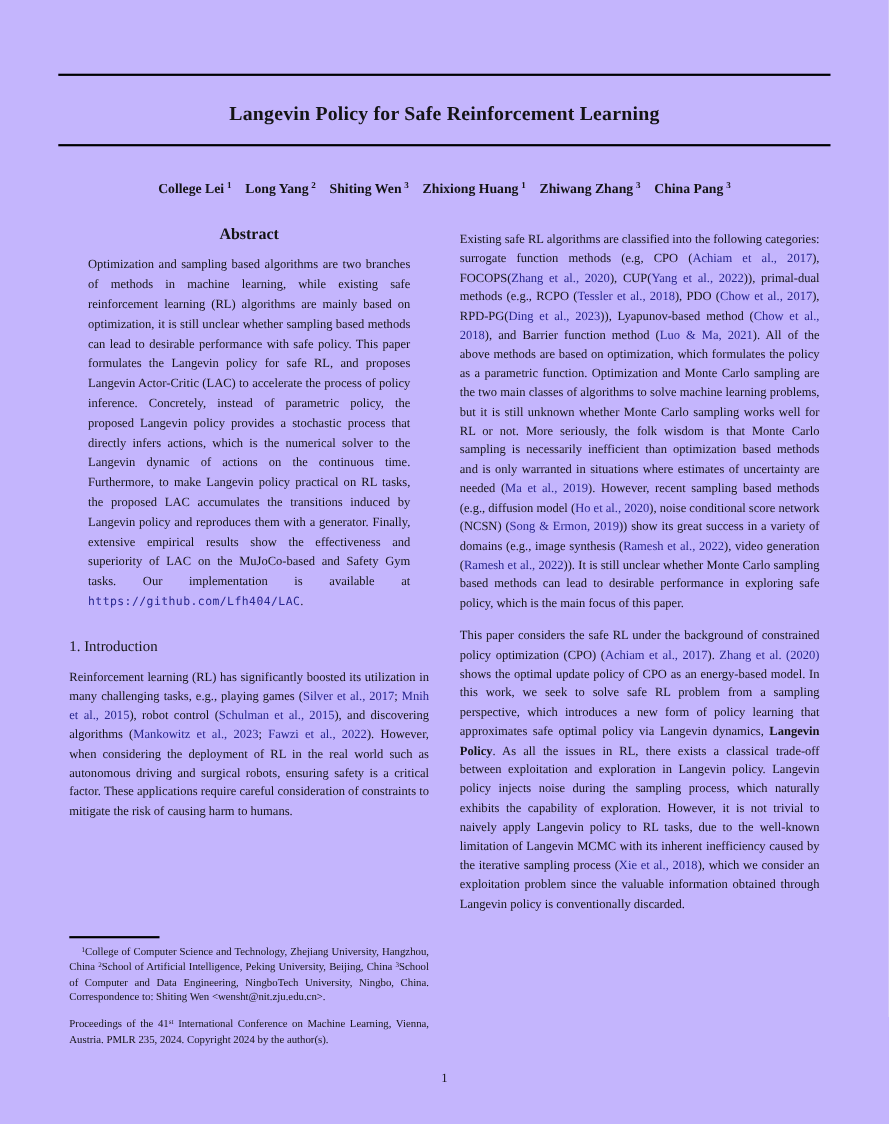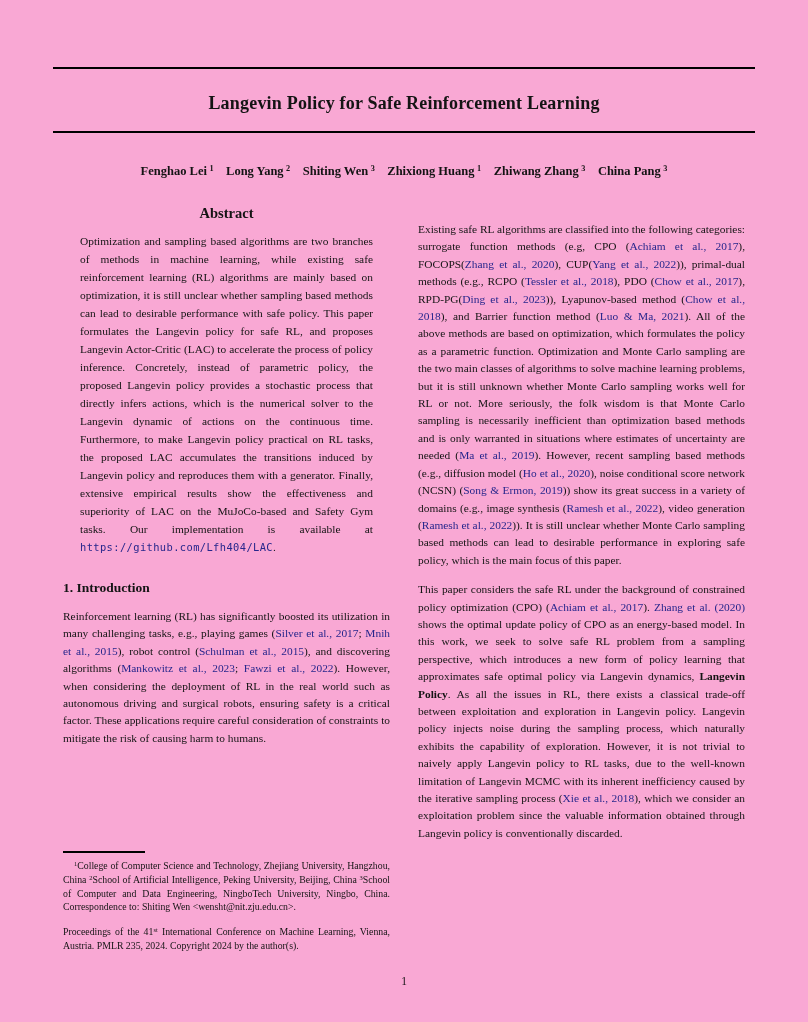--- a/index.html
+++ b/index.html
@@ -1,21 +1,21 @@
 <!DOCTYPE html>
 <html><head>
 <meta charset="utf-8">
 <style>
   html, body { margin: 0; padding: 0; background: #e8e8e8; }
   .page {
     position: relative;
     width: 808px;
     height: 1022px;
     margin: 0 auto;
-    background: #f9a8d4;
+    background: #c4b5fd;
     font-family: "Liberation Serif", serif;
     color: #141414;
     overflow: hidden;
   }
   .rule { position: absolute; left: 53px; width: 702px; background: #000; }
   .rule-top { top: 67px; height: 2px; }
   .rule-mid { top: 131px; height: 2px; }
   .title {
     position: absolute; top: 93px; left: 0; width: 100%;
     text-align: center; font-size: 18px; font-weight: bold;
@@ -32,29 +32,29 @@
   .col { width: 327px; }
   .abstract-heading {
     text-align: center; font-size: 14.5px; font-weight: bold;
     margin: 10px 0 0 0;
   }
   .abstract-body {
     margin: 10px 17px 0 17px;
     font-size: 11.4px; line-height: 18px; text-align: justify;
   }
   .section-heading {
-    font-size: 13.5px; font-weight: bold;
+    font-size: 13.5px; font-weight: normal;
     margin: 24px 0 12px 0;
   }
   .para {
     font-size: 11.4px; line-height: 17.4px; text-align: justify;
     margin: 10px 0 0 0;
   }
   .para.first { margin-top: 12px; }
-  .rcol .para:first-child { margin-top: 26px; }
+  .rcol .para:first-child { margin-top: 15px; }
   .cite { color: #26268c; }
   .bold { font-weight: bold; }
   .italic { }
   .sup { font-size: 66%; position: relative; top: -0.45em; }
   .mono-link {
     color: #26268c; font-family: "DejaVu Sans Mono", monospace;
     font-size: 10.4px; letter-spacing: 0.4px; text-decoration: none;
   }
   .footnote-block {
     position: absolute; left: 63px; top: 851px; width: 327px;
@@ -73,21 +73,21 @@
 </style>
 </head>
 <body>
 
 <div class="page">
 
   <div class="rule rule-top"></div>
   <div class="title">Langevin Policy for Safe Reinforcement Learning</div>
   <div class="rule rule-mid"></div>
 
-  <div class="authors"><span>Fenghao Lei </span><span class="sup">1</span><span>  Long Yang </span><span class="sup">2</span><span>  Shiting Wen </span><span class="sup">3</span><span>  Zhixiong Huang </span><span class="sup">1</span><span>  Zhiwang Zhang </span><span class="sup">3</span><span>  China Pang </span><span class="sup">3</span></div>
+  <div class="authors"><span>College Lei </span><span class="sup">1</span><span>  Long Yang </span><span class="sup">2</span><span>  Shiting Wen </span><span class="sup">3</span><span>  Zhixiong Huang </span><span class="sup">1</span><span>  Zhiwang Zhang </span><span class="sup">3</span><span>  China Pang </span><span class="sup">3</span></div>
 
   <div class="columns">
 
     <div class="col">
       <div class="abstract-heading">Abstract</div>
       <p class="abstract-body"><span>Optimization and sampling based algorithms are two branches of methods in machine learning, while existing safe reinforcement learning (RL) algorithms are mainly based on optimization, it is still unclear whether sampling based methods can lead to desirable performance with safe policy. This paper formulates the Langevin policy for safe RL, and proposes Langevin Actor-Critic (LAC) to accelerate the process of policy inference. Concretely, instead of parametric policy, the proposed Langevin policy provides a stochastic process that directly infers actions, which is the numerical solver to the Langevin dynamic of actions on the continuous time. Furthermore, to make Langevin policy practical on RL tasks, the proposed LAC accumulates the transitions induced by Langevin policy and reproduces them with a generator. Finally, extensive empirical results show the effectiveness and superiority of LAC on the MuJoCo-based and Safety Gym tasks. Our implementation is available at </span><span class="mono-link">https://github.com/Lfh404/LAC</span><span>.</span></p>
 
       <div class="section-heading">1. Introduction</div>
       <p class="para"><span>Reinforcement learning (RL) has significantly boosted its utilization in many challenging tasks, e.g., playing games (</span><span class="cite">Silver et al., 2017</span><span>; </span><span class="cite">Mnih et al., 2015</span><span>), robot control (</span><span class="cite">Schulman et al., 2015</span><span>), and discovering algorithms (</span><span class="cite">Mankowitz et al., 2023</span><span>; </span><span class="cite">Fawzi et al., 2022</span><span>). However, when considering the deployment of RL in the real world such as autonomous driving and surgical robots, ensuring safety is a critical factor. These applications require careful consideration of constraints to mitigate the risk of causing harm to humans.</span></p>
     </div>

